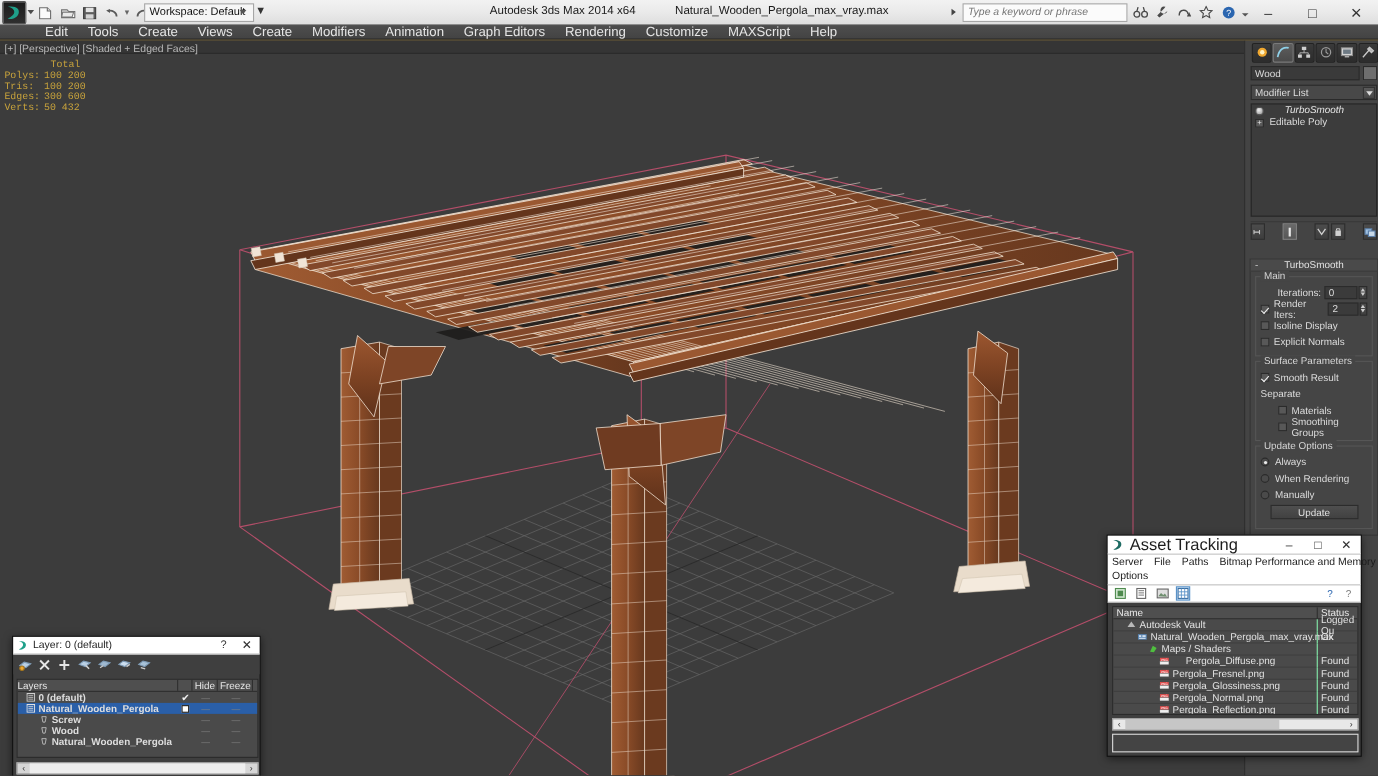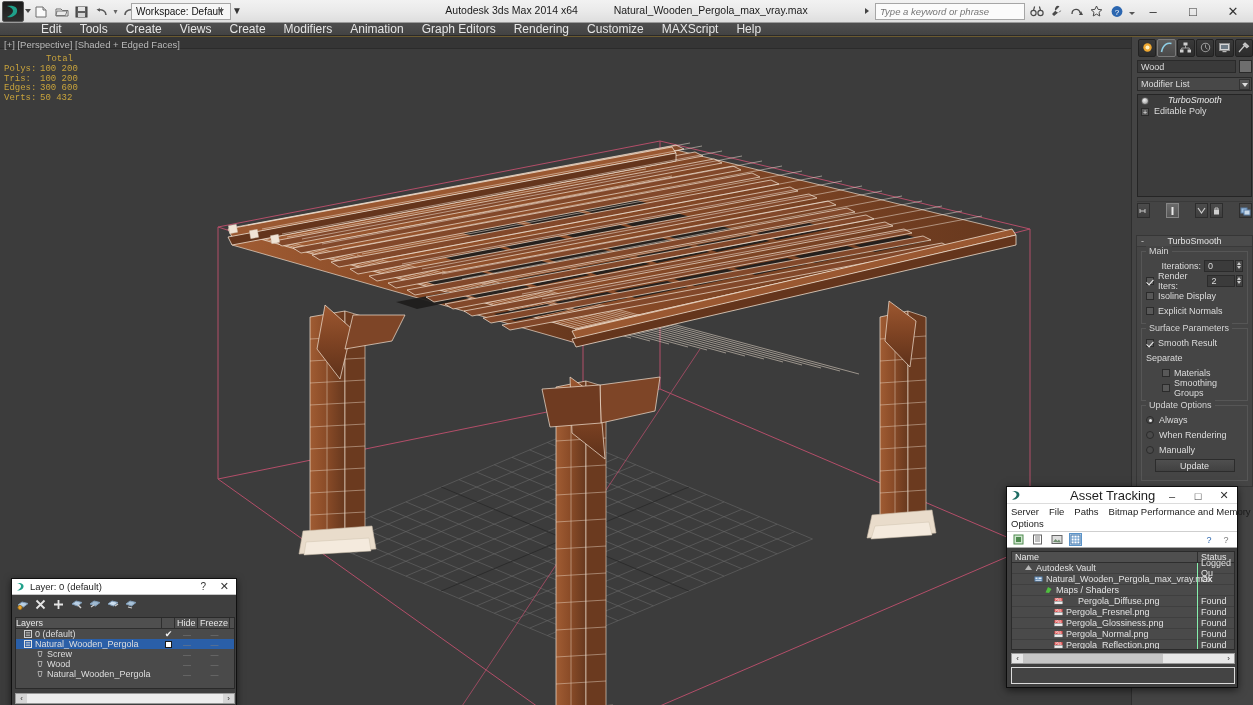--- a/index.html
+++ b/index.html
@@ -250,21 +250,21 @@
   .lg-head {
     display: flex; height: 11px; background: #4f4f4f; border-bottom: 1px solid #2e2e2e;
     font-size: 9px; color: #e6e6e6;
   }
   .lg-head .c1 { width: 146px; padding-left: 0; border-right: 1px solid #2e2e2e; }
   .lg-head .c2 { width: 13px; border-right: 1px solid #2e2e2e; }
   .lg-head .c3 { width: 23px; padding-left:2px; border-right: 1px solid #2e2e2e; }
   .lg-head .c4 { width: 32px; padding-left:2px; border-right: 1px solid #2e2e2e; }
   .lg-row { display: flex; height: 10px; font-size: 9px; color: #dedede; align-items:center;}
   .lg-row.sel { background: #2a5fa8; }
-  .lg-row .c1 { width: 146px; display:flex; align-items:center; }
+  .lg-row .c1 { width: 146px; display:flex; align-items:center;font-weight:bold; }
   .lg-row .c2 { width: 13px; display:flex;align-items:center;justify-content:center;}
   .lg-row .c3 { width: 23px; display:flex;align-items:center;justify-content:center;}
   .lg-row .c4 { width: 32px; display:flex;align-items:center;justify-content:center;}
   .lg-dash { color:#7e7e7e; font-size:8px; letter-spacing:-1px;}
   .lyr-ico { width:8px;height:8px;margin-right:3px;flex:0 0 auto; }
   .layer-hscroll {
     position:absolute; left:3px; bottom:3px; width:220px; height:11px;
     background:#d6d6d6; border:1px solid #9a9a9a; display:flex; align-items:center;
   }
   .lhs-arrow { width:11px;height:9px;display:flex;align-items:center;justify-content:center;font-size:8px;color:#333;}
@@ -274,21 +274,21 @@
   .assetdlg {
     position: absolute; left: 1006px; top: 486px; width: 232px; height: 202px;
     background: #3f3f3f; border: 1px solid #0d0d0d;
     box-shadow: 0 2px 8px rgba(0,0,0,.6);
   }
   .at-title {
     height: 17px; background: #ffffff; display:flex; align-items:center; padding-left:4px;
     position: relative; border-bottom:1px solid #dcdcdc;
   }
   .at-title .at-ico { width: 11px; height:11px; margin-right:5px; display:flex;align-items:center;justify-content:center;}
-  .at-title .at-txt { font-size: 13px; color: #1d1d1d; margin-left: 43px; }
+  .at-title .at-txt { font-size: 15px; color: #1d1d1d; }
   .at-wbtn { position:absolute; top:0; height:17px; width:26px; display:flex;align-items:center;justify-content:center;font-size:11px;color:#333;}
   .at-wbtn.min { right: 52px; } .at-wbtn.max { right: 26px; } .at-wbtn.cls { right: 0; }
   .at-menu {
     background:#ffffff; padding: 1px 0 2px 4px; border-bottom:1px solid #cfcfcf;
   }
   .at-menu .mrow { display:flex; gap: 10px; height: 12px; align-items:center;}
   .at-menu .mi { font-size: 9.5px; color:#1b1b1b; white-space:nowrap;}
   .at-tools {
     height: 16px; background: #ffffff; display:flex; align-items:center; padding-left:5px; gap:6px;
     border-bottom: 1px solid #a9a9a9; position: relative;

